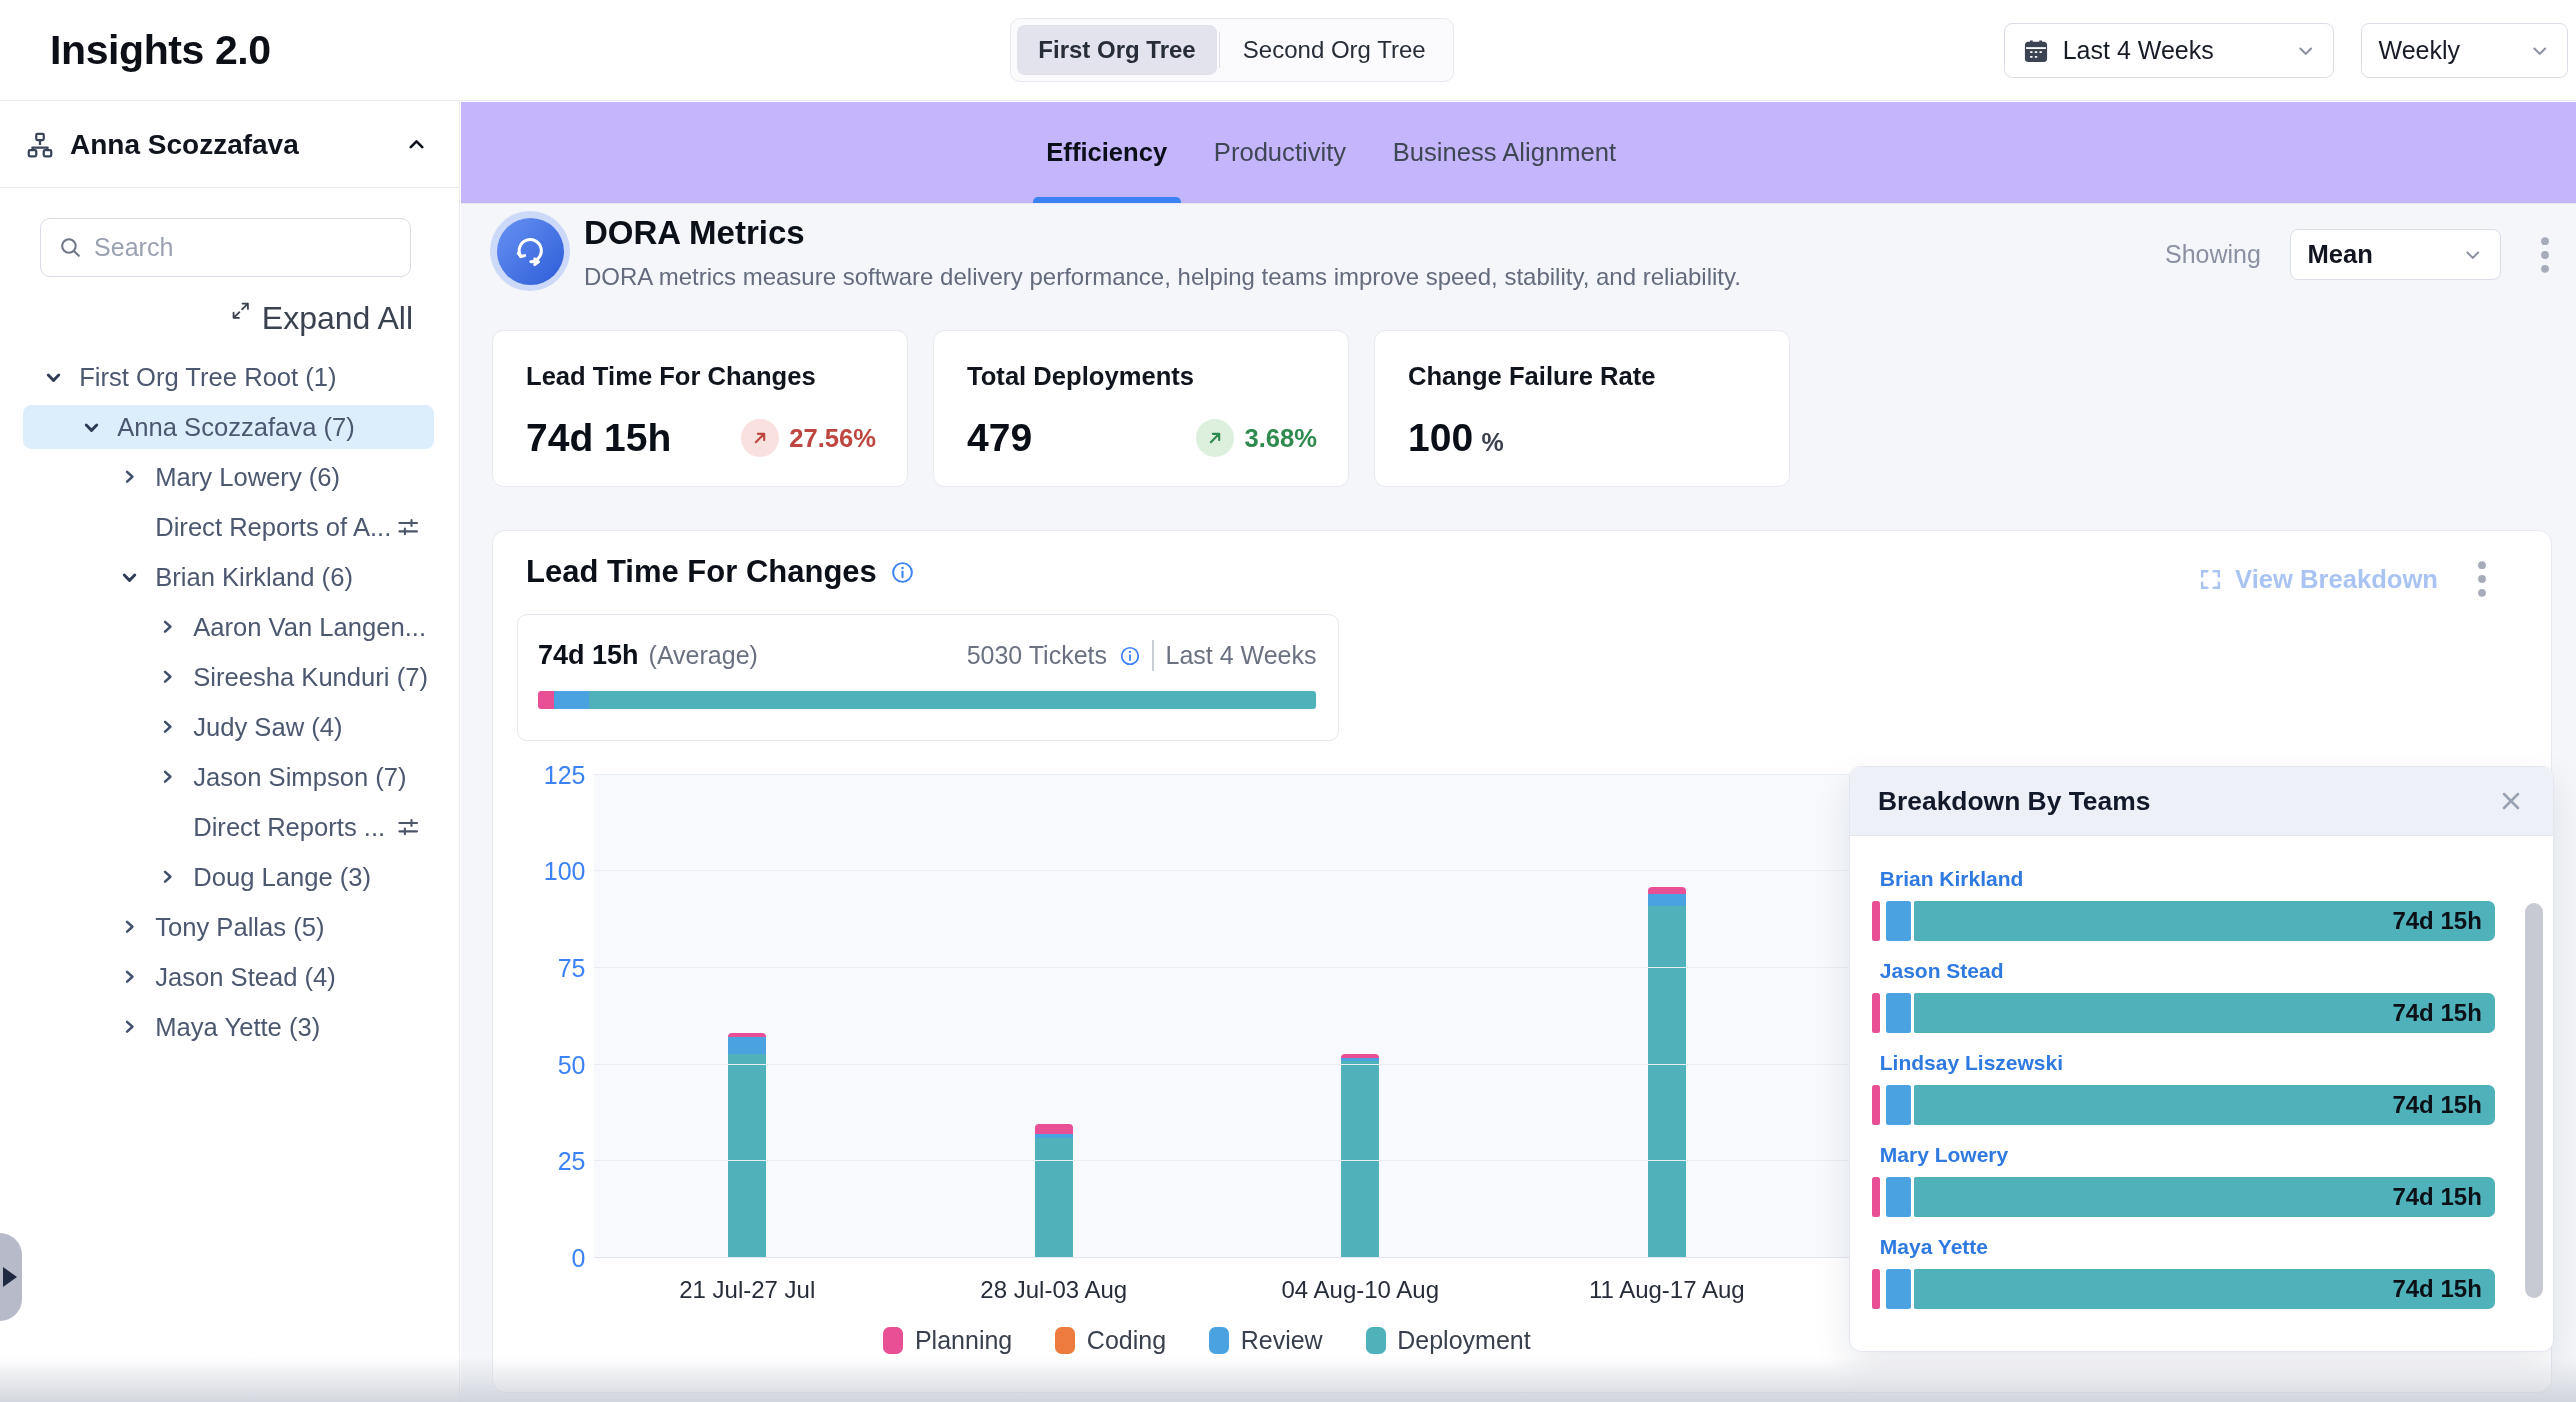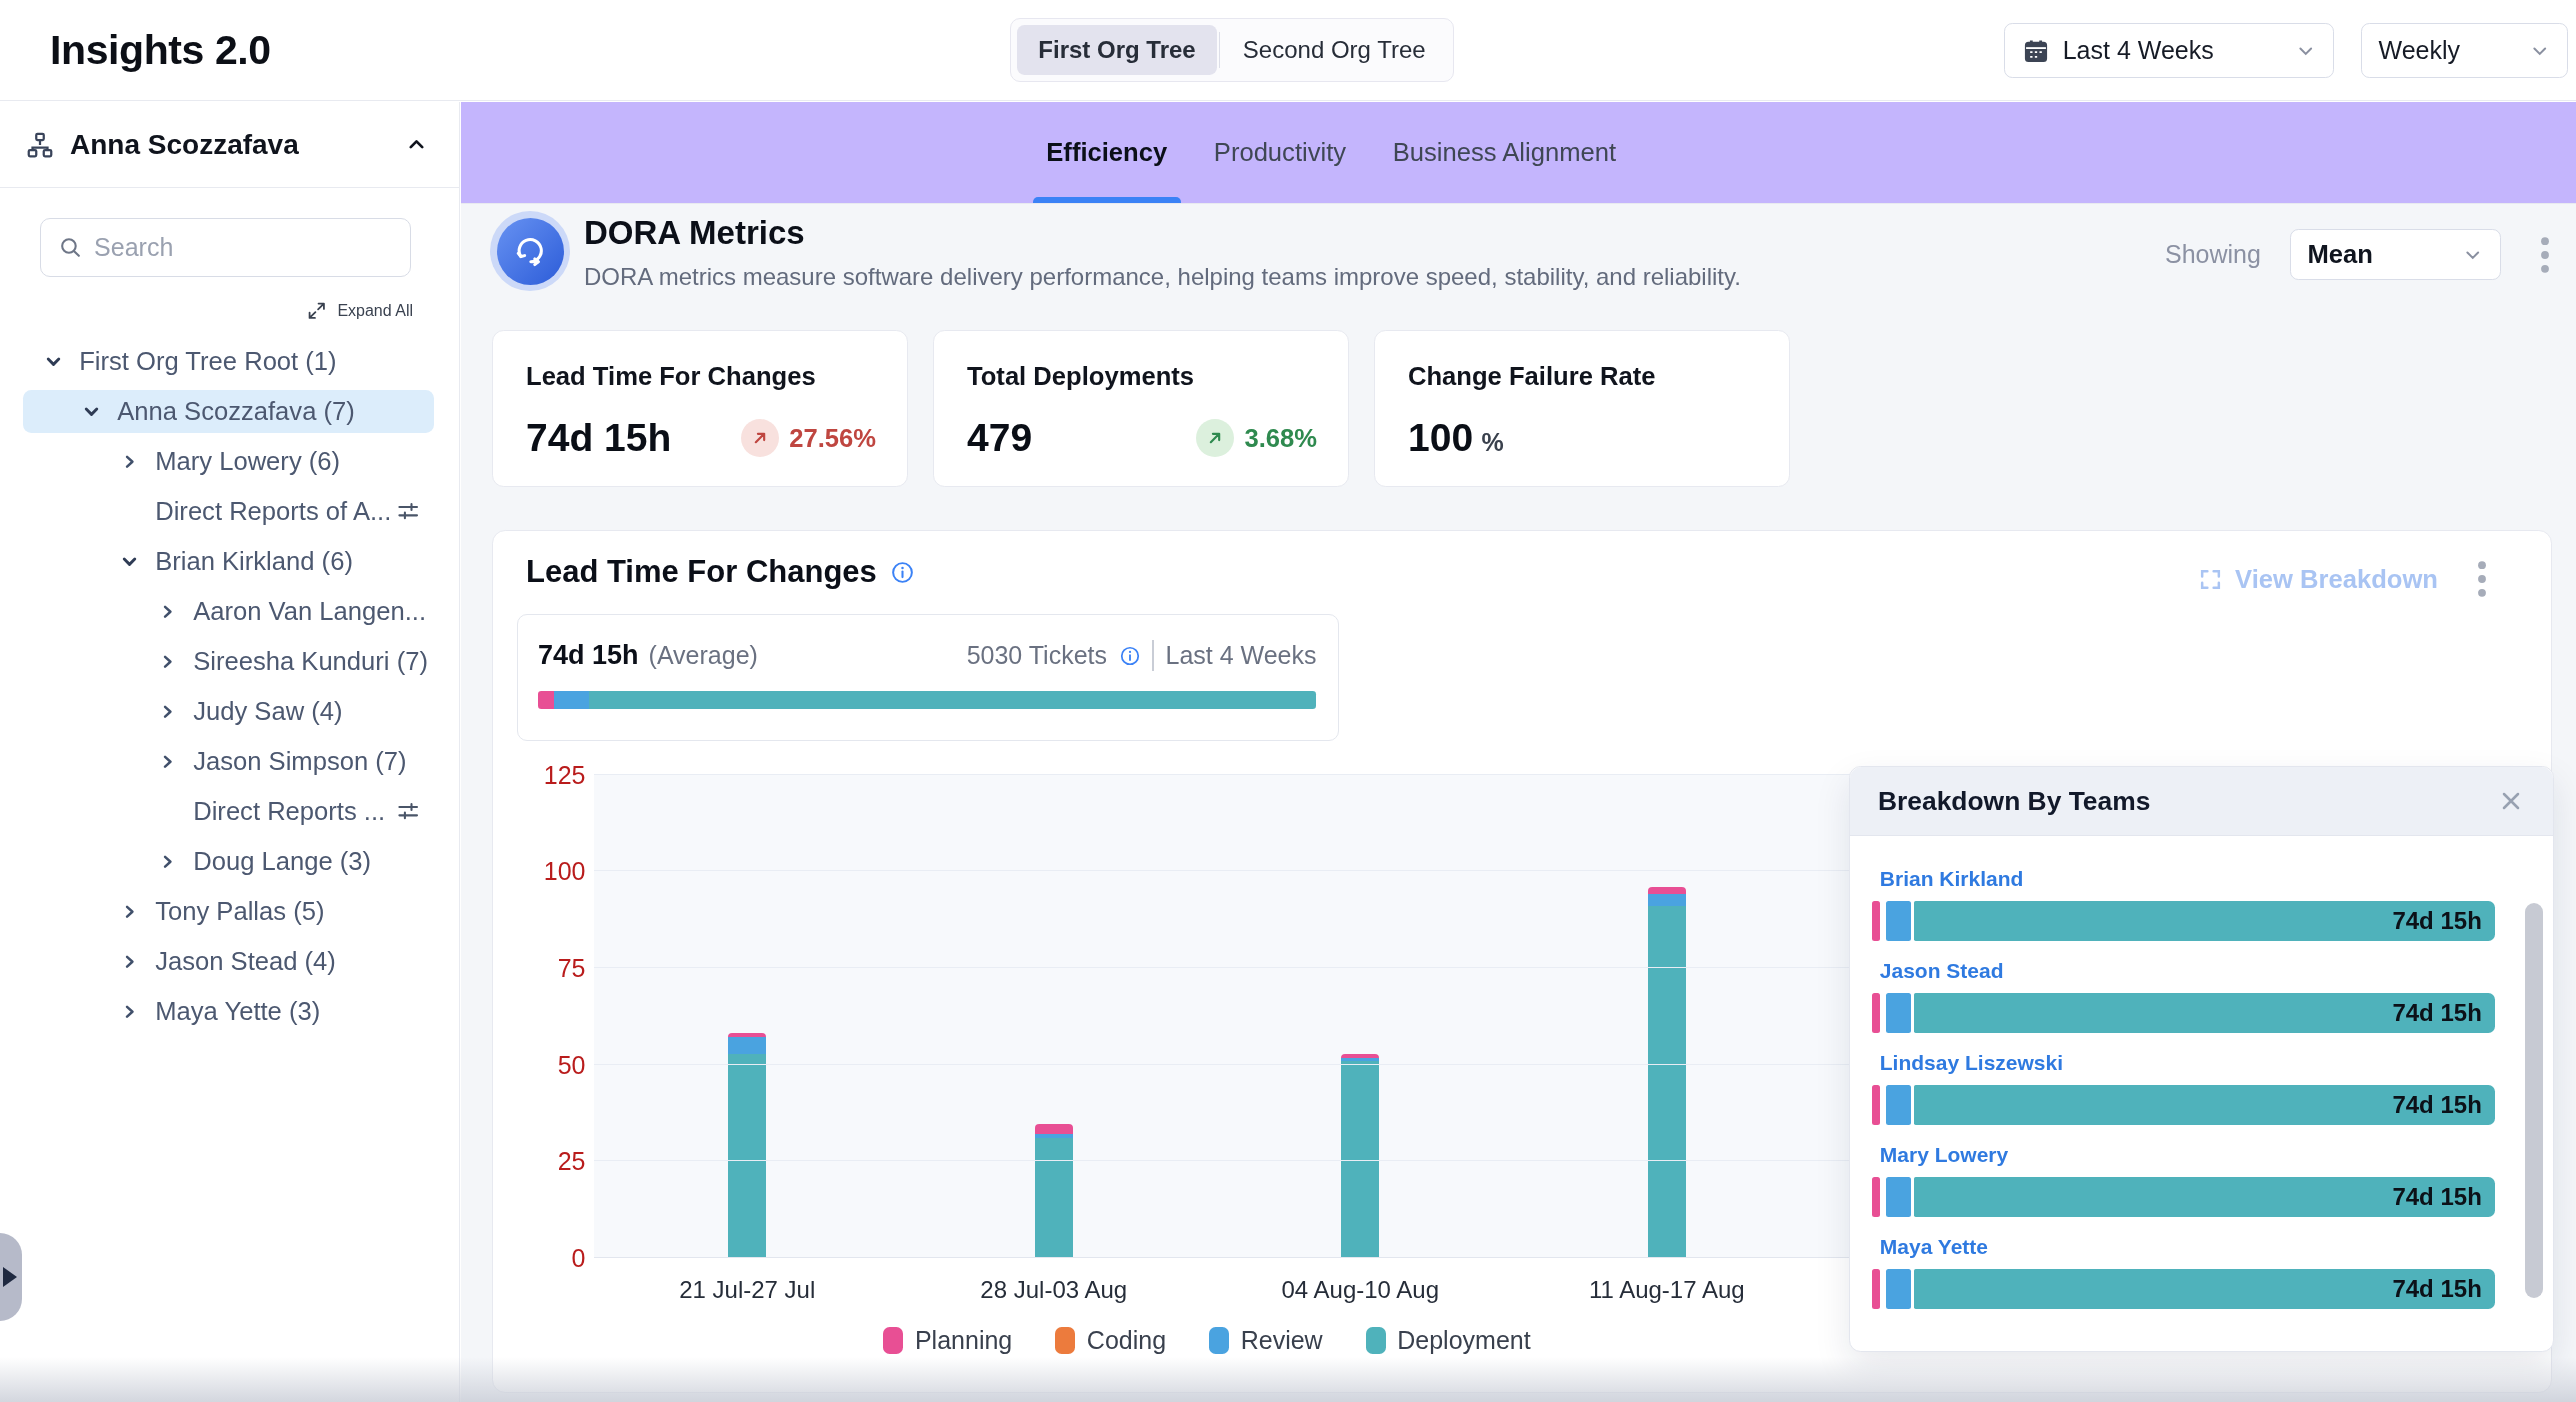--- a/index.html
+++ b/index.html
@@ -29,22 +29,22 @@
   .sidebar{position:absolute;left:0;top:102px;width:460px;bottom:0;background:#fff;
     border-right:0.8px solid #e8eaf0;z-index:4}
   .sb-header{height:86px;border-bottom:0.8px solid #e8eaf0;display:flex;align-items:center;
     padding:0 30px 0 25px;gap:15px}
   .sb-name{font-size:28px;font-weight:700;color:#10141d}
   .sb-collapse{margin-left:auto;display:flex;cursor:pointer}
   .search-box{margin:30px 48px 0 40px;height:59px;border:0.8px solid #d8dce6;border-radius:10px;
     display:flex;align-items:center;padding:0 16.5px;gap:11.6px;background:#fff}
   .search-box input{border:0;outline:0;font-size:25px;color:#2a2f3a;width:100%;font-family:inherit}
   .search-box input::placeholder{color:#9aa1b0}
-  .expand-row{display:flex;justify-content:flex-end;align-items:center;gap:10px;
-    padding:23px 46px 10px 0;font-size:16px;color:#3a4250;cursor:pointer}
+  .expand-row{display:flex;justify-content:flex-end;align-items:flex-start;gap:10px;
+    padding:23px 46px 10px 0;font-size:32px;color:#3a4250;cursor:pointer}
   .tree{margin-top:5px}
   .tree-row{position:relative;height:50px;display:flex;align-items:center;font-size:25.6px;
     color:#4c5870;cursor:pointer}
   .tree-row .tw{width:25px;display:flex;justify-content:center;position:relative;flex:none}
   .tree-row .tree-label{margin-left:13.2px;position:relative;white-space:nowrap;overflow:hidden;
     text-overflow:ellipsis}
   .lvl0{padding-left:41px}.lvl1{padding-left:79px}.lvl2{padding-left:117px}.lvl3{padding-left:155px}
   .tree-row.selected::before{content:"";position:absolute;left:23px;right:25px;top:3.3px;bottom:3.3px;
     background:#dcedfb;border-radius:8.3px}
   .tree-row .sliders{margin-left:auto;margin-right:38px;position:relative;display:flex;flex:none}
@@ -106,21 +106,21 @@
   .sum-value{font-size:27px;font-weight:800;color:#0b0f18;white-space:nowrap}
   .sum-qual{font-size:25px;color:#6a7181;margin-left:10px;white-space:nowrap}
   .sum-right{margin-left:auto;display:flex;align-items:center;gap:11.6px;font-size:25px;color:#6a7181;white-space:nowrap}
   .sum-divider{width:1.7px;height:31px;background:#c9cdd6}
   .sum-bar{margin:20px 21.5px 0 20px;height:18px;display:flex;overflow:hidden}
   .sum-bar .seg-p{border-radius:3.3px 0 0 3.3px}
   .sum-bar .seg-d{border-radius:0 3.3px 3.3px 0}
 
   
   .ylabels{position:absolute;left:16.5px;top:244px;width:76px;height:483px}
-  .ylabels span{position:absolute;right:0;font-size:25px;color:#b91c1c;line-height:28px}
+  .ylabels span{position:absolute;right:0;font-size:25px;color:#3b82f6;line-height:28px}
   .plot{position:absolute;left:101px;top:244px;width:1851px;height:483px;background:#f7f9fc}
   .gridline{position:absolute;left:0;right:0;height:0.8px;background:#e9edf4}
   .gridline.base{background:#e2e6ee}
   .bars{position:absolute;left:0;top:0;bottom:0;width:1226px;display:flex}
   .bar-slot{flex:1;display:flex;align-items:flex-end;justify-content:center}
   .bar{width:38px;display:flex;flex-direction:column-reverse}
   .xlabels{position:absolute;left:101px;top:745px;width:1226px;display:flex}
   .xlabels div{flex:1;text-align:center;font-size:24px;color:#262d39;white-space:nowrap}
   .legend{position:absolute;left:101px;top:795px;width:1226px;display:flex;justify-content:center;gap:43px}
   .legend-item{display:flex;align-items:center;gap:11.6px;font-size:25px;color:#39404d;white-space:nowrap}

